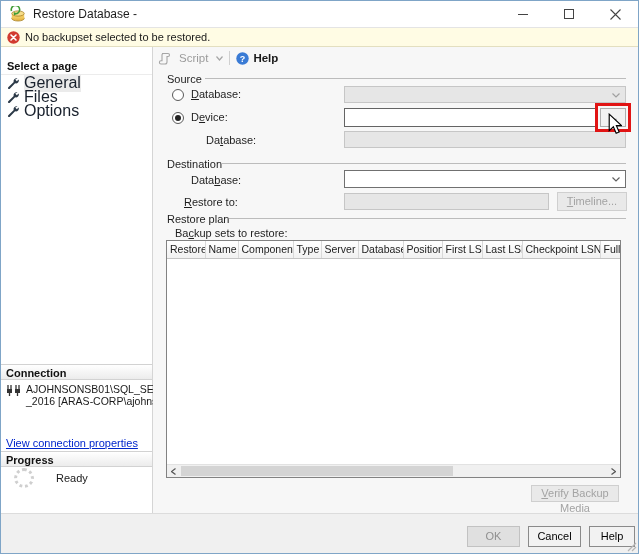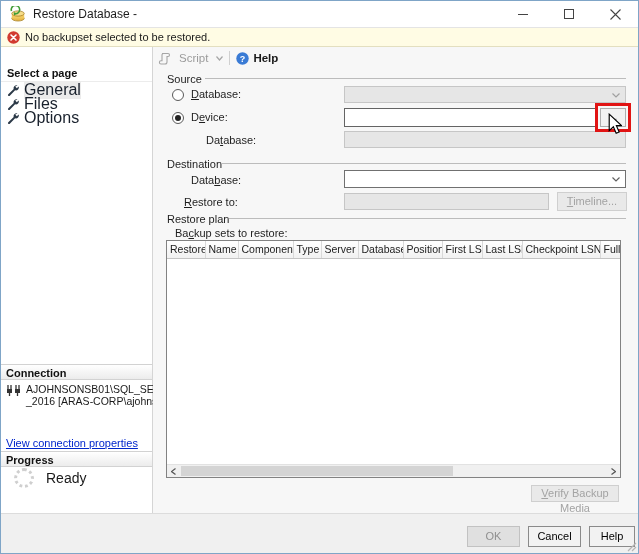--- a/index.html
+++ b/index.html
@@ -18,40 +18,40 @@
 
   
   .msgbar { position:absolute; left:0; top:27px; width:100%; height:19px; background:#fffce4;
             border-bottom:1px solid #e3dfc0; display:flex; align-items:center; }
   .err-icon { margin-left:6px; width:13px; height:13px; flex:0 0 auto; }
   .msg-text { margin-left:5px; font-size:11px; color:#1a1a1a; }
 
   
   .sidebar { position:absolute; left:0; top:46px; width:152px; height:466px; background:#ffffff;
              border-right:1px solid #d5d5d5; }
-  .side-header { padding:20px 6px 2px 6px; font-size:11px; font-weight:bold; color:#111;
+  .side-header { padding:13px 6px 2px 6px; font-size:11px; font-weight:bold; color:#111;
                  border-bottom:1px solid #ececec; }
   .side-item { display:flex; align-items:center; height:13px; padding-left:6px; margin-top:1px;
                font-size:16px; color:#18202c; }
   .side-item .icon { width:12px; height:12px; margin-right:5px; flex:0 0 auto; }
   .side-item.selected .itm-label { background:#ebebeb; }
   .section-header { position:absolute; left:0; width:151px; height:16px; padding:2px 5px;
                     font-size:11px; font-weight:bold; color:#111;
                     background:linear-gradient(#ffffff,#ececec);
                     border-top:1px solid #d2d2d2; border-bottom:1px solid #d2d2d2; }
   .conn-header { top:317px; }
   .conn-info { position:absolute; left:5px; top:336px; width:144px; display:flex; }
   .conn-icon { width:16px; height:14px; margin-top:1px; flex:0 0 auto; }
   .conn-text { margin-left:4px; font-size:10.5px; line-height:12px; color:#1a1a1a; }
   .conn-link { position:absolute; left:5px; top:390px; font-size:11px; color:#0026cc;
                text-decoration:underline; cursor:pointer; }
   .prog-header { top:404px; }
   .ready-row { position:absolute; left:13px; top:421px; display:flex; align-items:center; }
   .spinner { width:20px; height:20px; border:3px dotted #cfcfcf; border-radius:50%; }
-  .ready-text { margin-left:12px; font-size:14px; color:#1a1a1a; }
+  .ready-text { margin-left:22px; font-size:11px; color:#1a1a1a; }
 
   
   .main { position:absolute; left:152px; top:46px; width:487px; height:466px; background:#f7f7f7; }
   .toolbar { position:absolute; left:0; top:0; width:100%; height:22px; display:flex; align-items:center; }
   .tb-script { display:flex; align-items:center; margin-left:5px; color:#9b9b9b; font-size:11.5px; }
   .tb-script .txt { margin:0 8px; }
   .tb-sep { width:1px; height:14px; background:#d0d0d0; margin:0 6px; }
   .tb-help { display:flex; align-items:center; font-size:11.5px; font-weight:bold; color:#1a1a1a; }
   .tb-help .txt { margin-left:4px; }
 

